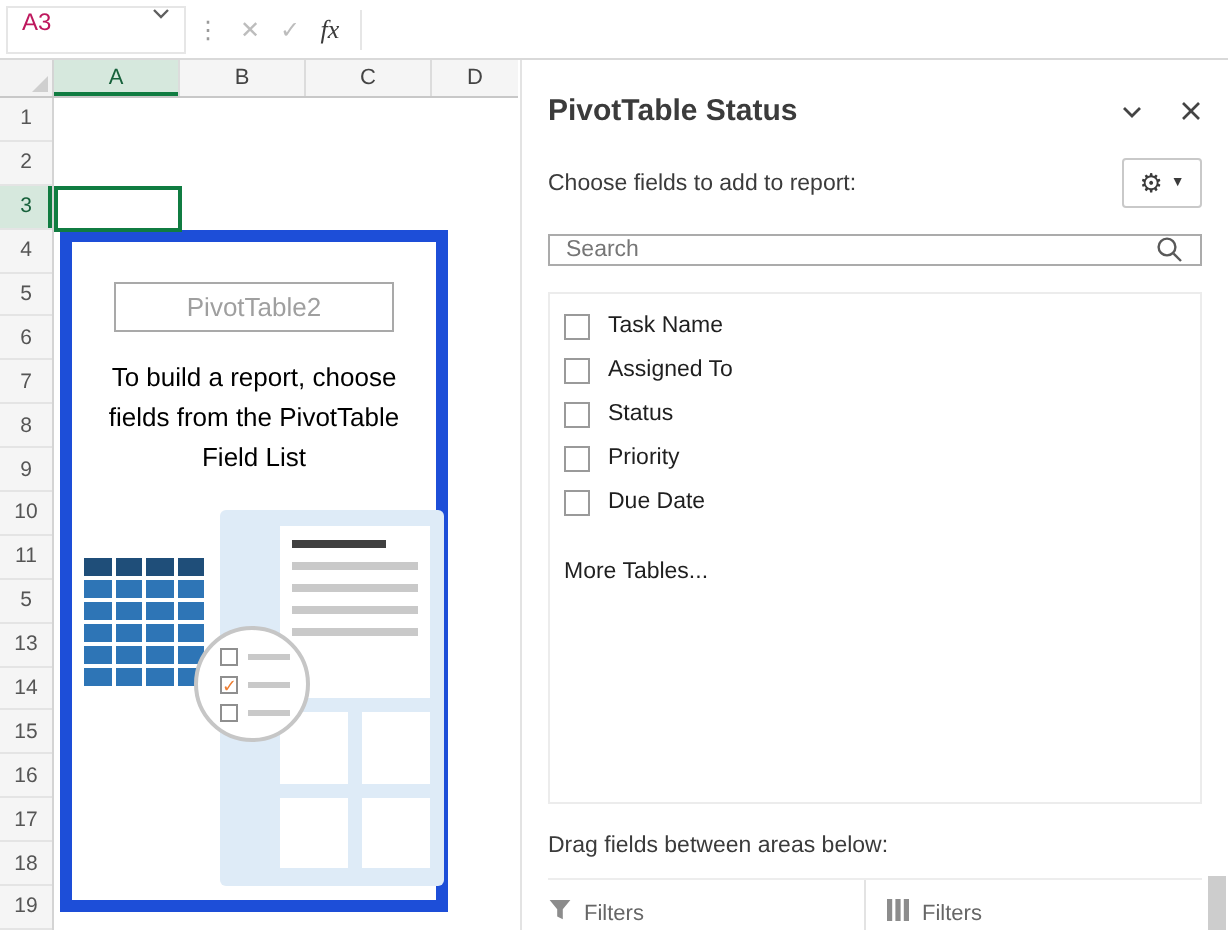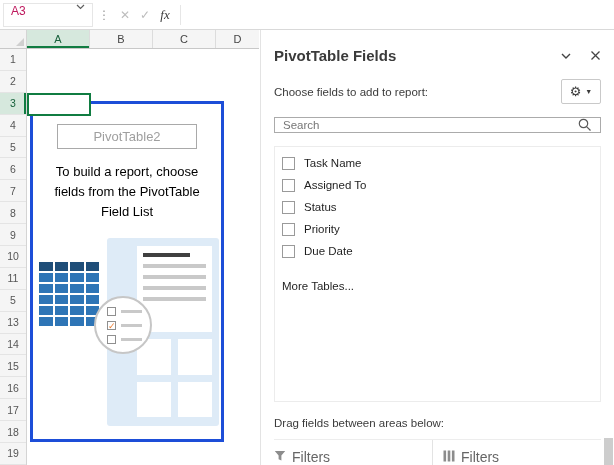--- a/index.html
+++ b/index.html
@@ -29,21 +29,21 @@
   .col-header.selected{background:#d6e8dd;color:#17613b;box-shadow:inset 0 -2px 0 #107c41}
   .sheet-body{position:absolute;left:0;top:19px;right:0;bottom:0;display:flex}
   .row-headers{width:27px;flex:none;background:#f5f5f5;border-right:1px solid #d4d4d4}
   .row-header{height:21.9px;display:flex;align-items:center;justify-content:center;font-size:10.5px;
               color:#555;border-bottom:1px solid #e4e4e4}
   .row-header.selected{background:#d6e8dd;color:#17613b;box-shadow:inset -2px 0 0 #107c41}
   .cells{position:relative;flex:1;background:#fff}
   .selection{position:absolute;left:0;top:43.5px;width:64px;height:23px;border:2px solid #107c41;background:#fff;z-index:2}
 
   
-  .placeholder{position:absolute;left:3px;top:52px;width:194px;height:341px;border:3px solid #1d4ed8;background:#fff}
+  .placeholder{position:absolute;left:3px;top:66px;width:194px;height:341px;border:6px solid #1d4ed8;background:#fff}
   .ph-title{width:140px;height:25px;margin:20px auto 0;border:1px solid #a9a9a9;display:flex;
             align-items:center;justify-content:center;font-size:13px;color:#9f9f9f}
   .ph-msg{margin-top:13px;text-align:center;font-size:13px;line-height:20px;color:#000}
   .ph-graphic{position:relative;margin-top:14px;height:190px}
   .tbl-icon{position:absolute;left:6px;top:26px;width:60px;height:64px;display:grid;
             grid-template-columns:repeat(4,1fr);grid-template-rows:9px repeat(5,1fr);gap:2px}
   .tbl-icon div{background:#2e75b6}
   .tbl-icon div.hdr{background:#1f4e79}
   .page-icon{position:absolute;left:74px;top:2px;width:112px;height:188px;background:#deebf7;border-radius:3px}
   .page-sheet{position:absolute;left:30px;top:8px;right:7px;height:86px;background:#fff;padding:7px 6px 0 6px}
@@ -78,21 +78,21 @@
   .search-icon{margin-right:8px;display:flex}
   .field-list{margin-top:13px;height:256px;border:1px solid #ececec;padding-top:5px}
   .field-item{height:22px;display:flex;align-items:center;padding-left:7px;cursor:pointer}
   .checkbox{width:13px;height:13px;border:1px solid #9a9a9a;background:#fff;margin-right:9px;flex:none}
   .field-label{font-size:11.5px;color:#1f1f1f}
   .more-tables{font-size:11.5px;color:#1f1f1f;padding-left:7px;margin-top:18px;cursor:pointer}
   .drag-label{margin-top:15px;font-size:11.5px;color:#3b3b3b}
   .areas{margin-top:10px;border-top:1px solid #ededed;display:flex;height:80px}
   .area{flex:1;padding-top:9px}
   .area + .area{border-left:1px solid #e3e3e3;padding-left:10px}
-  .area-head{display:flex;align-items:center;gap:6px;font-size:14px;color:#666}
+  .area-head{display:flex;align-items:center;gap:6px;font-size:11px;color:#666}
   .scroll-thumb{position:absolute;right:1px;bottom:0;width:9px;height:27px;background:#cdcdcd}
 </style>
 </head>
 <body>
 
 <div class="formula-bar">
   <div class="name-box">
     <span>A3</span>
     <svg width="9" height="6" viewBox="0 0 9 6">
       <polyline points="1,1 4.5,4.5 8,1" fill="none" stroke="#5f5f5f" stroke-width="1.2"></polyline>
@@ -203,21 +203,21 @@
             </div>
           </div>
         </div>
       </div>
     </div>
   </div>
 </div>
 
 <div class="pane">
   <div class="pane-header">
-    <div class="pane-title">PivotTable Fields</div>
+    <div class="pane-title">PivotTable Status</div>
     <div class="pane-header-icons">
       <span class="icon-btn">
         <svg width="12" height="12" viewBox="0 0 12 12">
             <polyline points="2,4 6,8 10,4" fill="none" stroke="#444" stroke-width="1.4"></polyline>
           </svg>
       </span>
       <span class="icon-btn">
         <svg width="11" height="11" viewBox="0 0 11 11">
             <line x1="1.5" y1="1.5" x2="9.5" y2="9.5" stroke="#444" stroke-width="1.3"></line>
             <line x1="9.5" y1="1.5" x2="1.5" y2="9.5" stroke="#444" stroke-width="1.3"></line>

